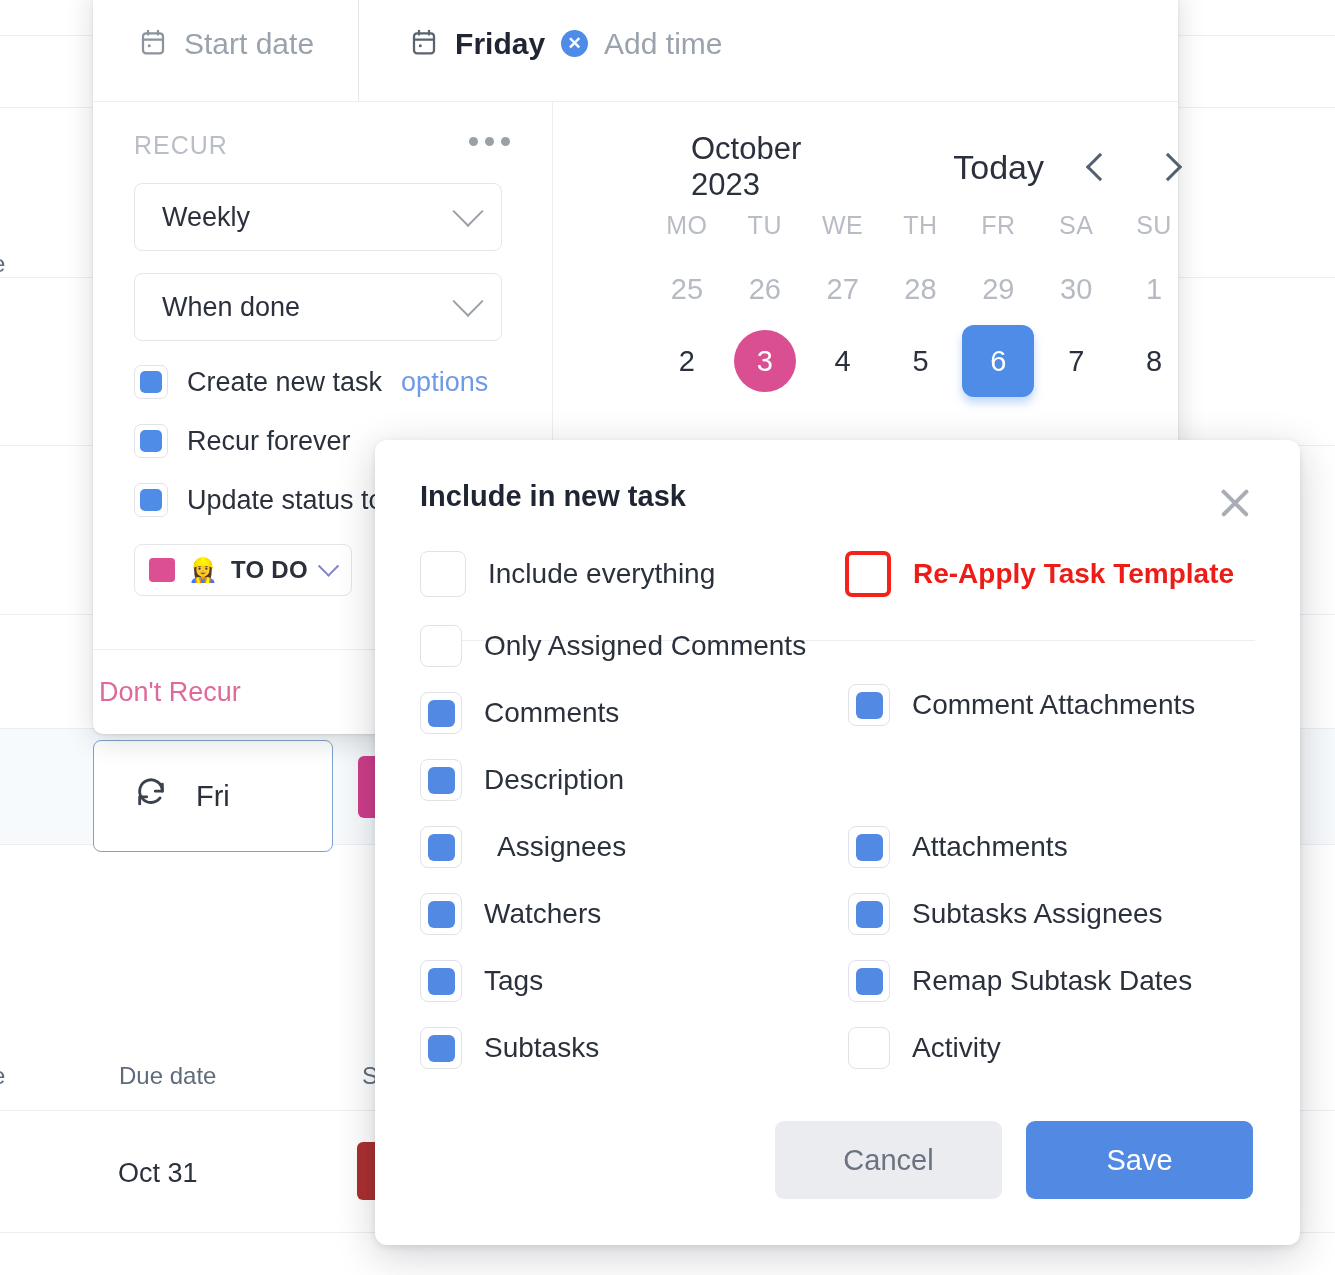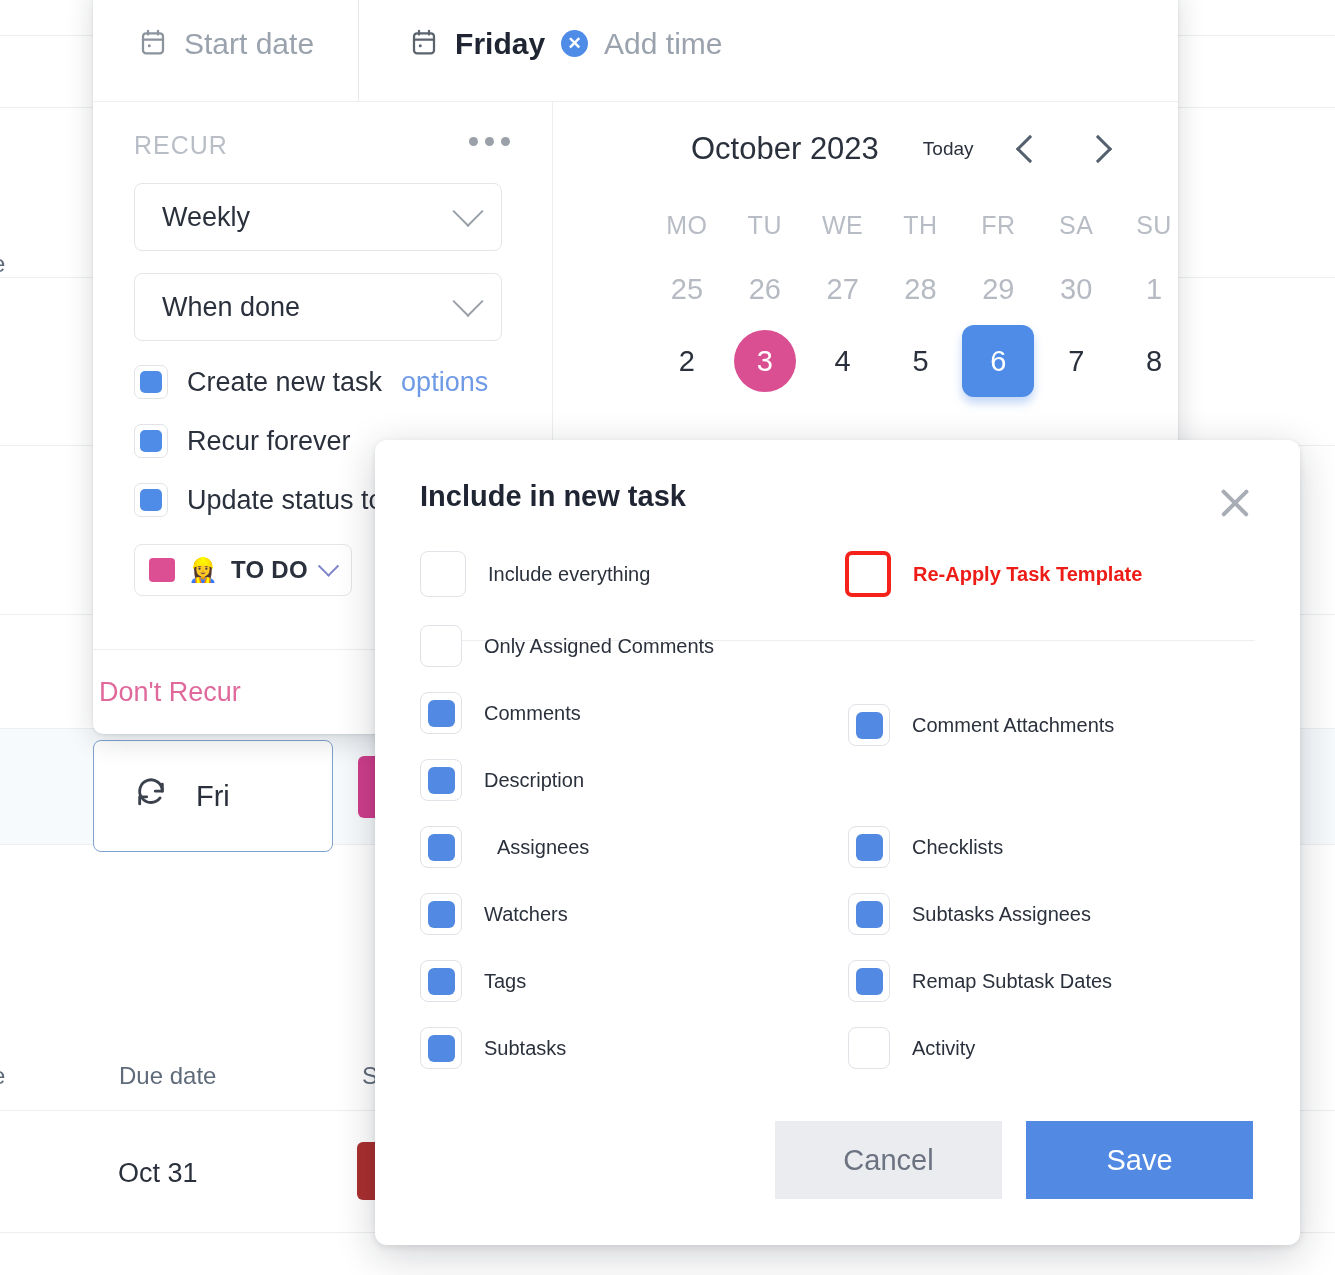--- a/index.html
+++ b/index.html
@@ -142,21 +142,21 @@
 
   
   .cal {
     position: absolute; left: 460px; top: 115px; right: 0; bottom: 0;
   }
   .cal-top {
     position: absolute; left: 0; top: 30px; right: 0;
     display: flex; align-items: center;
   }
   .cal-month { font-size: 31px; color: #2b313c; margin-left: 138px; }
-  .cal-today { font-size: 19px; color: #2b313c; margin-left: 44px; font-weight: 400; }
+  .cal-today { font-size: 34px; color: #2b313c; margin-left: 100px; font-weight: 400; }
   .cal-nav {
     margin-left: 46px; display:flex; gap: 48px; align-items:center;
   }
   .arr { width: 17px; height: 17px; border-top: 3px solid #55606e; border-right: 3px solid #55606e; }
   .arr.left { transform: rotate(-135deg); }
   .arr.right { transform: rotate(45deg); }
 
   .cal-grid {
     position: absolute; left: 95px; top: 96px; width: 545px;
     display: grid; grid-template-columns: repeat(7, 1fr);
@@ -217,35 +217,35 @@
     display: flex; align-items: center; gap: 22px;
     white-space: nowrap;
   }
   .cbx-lg {
     width: 46px; height: 46px; border-radius: 8px;
     border: 1px solid #dfe2e7; background: #fff;
     display:flex; align-items:center; justify-content:center;
     box-sizing: border-box; flex: none;
   }
   .cbx-lg.danger { border: 4px solid #f5221b; border-radius: 7px; }
-  .dlg-item .lbl { font-size: 20px; color: #2b313c; }
+  .dlg-item .lbl { font-size: 28px; color: #2b313c; }
   .dlg-item .lbl.danger { color: #ee1c17; font-weight: 700; }
 
   .cbx-md {
     width: 42px; height: 42px; border-radius: 8px;
     border: 1px solid #dfe2e7; background: #fff;
     display:flex; align-items:center; justify-content:center;
     box-sizing: border-box; flex: none;
   }
   .cbx-md.on::after {
     content:""; width: 27px; height: 27px; border-radius: 6px; background: #5189e3; display:block;
   }
 
   .btn {
-    position: absolute; height: 78px; border-radius: 0;
+    position: absolute; height: 78px; border-radius: 9px;
     display:flex; align-items:center; justify-content:center;
     font-size: 29px; cursor: pointer; box-sizing: border-box; border: none;
   }
   .btn-cancel { left: 775px; top: 1121px; width: 227px; background: #ebecf0; color: #6b7280; }
   .btn-save   { left: 1026px; top: 1121px; width: 227px; background: #5189e3; color: #ffffff; }
 </style>
 </head>
 <body>
 
 <div id="stage">
@@ -444,27 +444,27 @@
     </div>
     <div class="dlg-item" style="left:45px;top:520px;">
       <span class="cbx-md on"></span>
       <span class="lbl">Tags</span>
     </div>
     <div class="dlg-item" style="left:45px;top:587px;">
       <span class="cbx-md on"></span>
       <span class="lbl">Subtasks</span>
     </div>
 
-    <div class="dlg-item" style="left:473px;top:264px;">
+    <div class="dlg-item" style="left:473px;top:244px;">
       <span class="cbx-md on"></span>
       <span class="lbl">Comment Attachments</span>
     </div>
     <div class="dlg-item" style="left:473px;top:386px;">
       <span class="cbx-md on"></span>
-      <span class="lbl">Checklists</span>
+      <span class="lbl">Attachments</span>
     </div>
     <div class="dlg-item" style="left:473px;top:453px;">
       <span class="cbx-md on"></span>
       <span class="lbl">Subtasks Assignees</span>
     </div>
     <div class="dlg-item" style="left:473px;top:520px;">
       <span class="cbx-md on"></span>
       <span class="lbl">Remap Subtask Dates</span>
     </div>
     <div class="dlg-item" style="left:473px;top:587px;">

